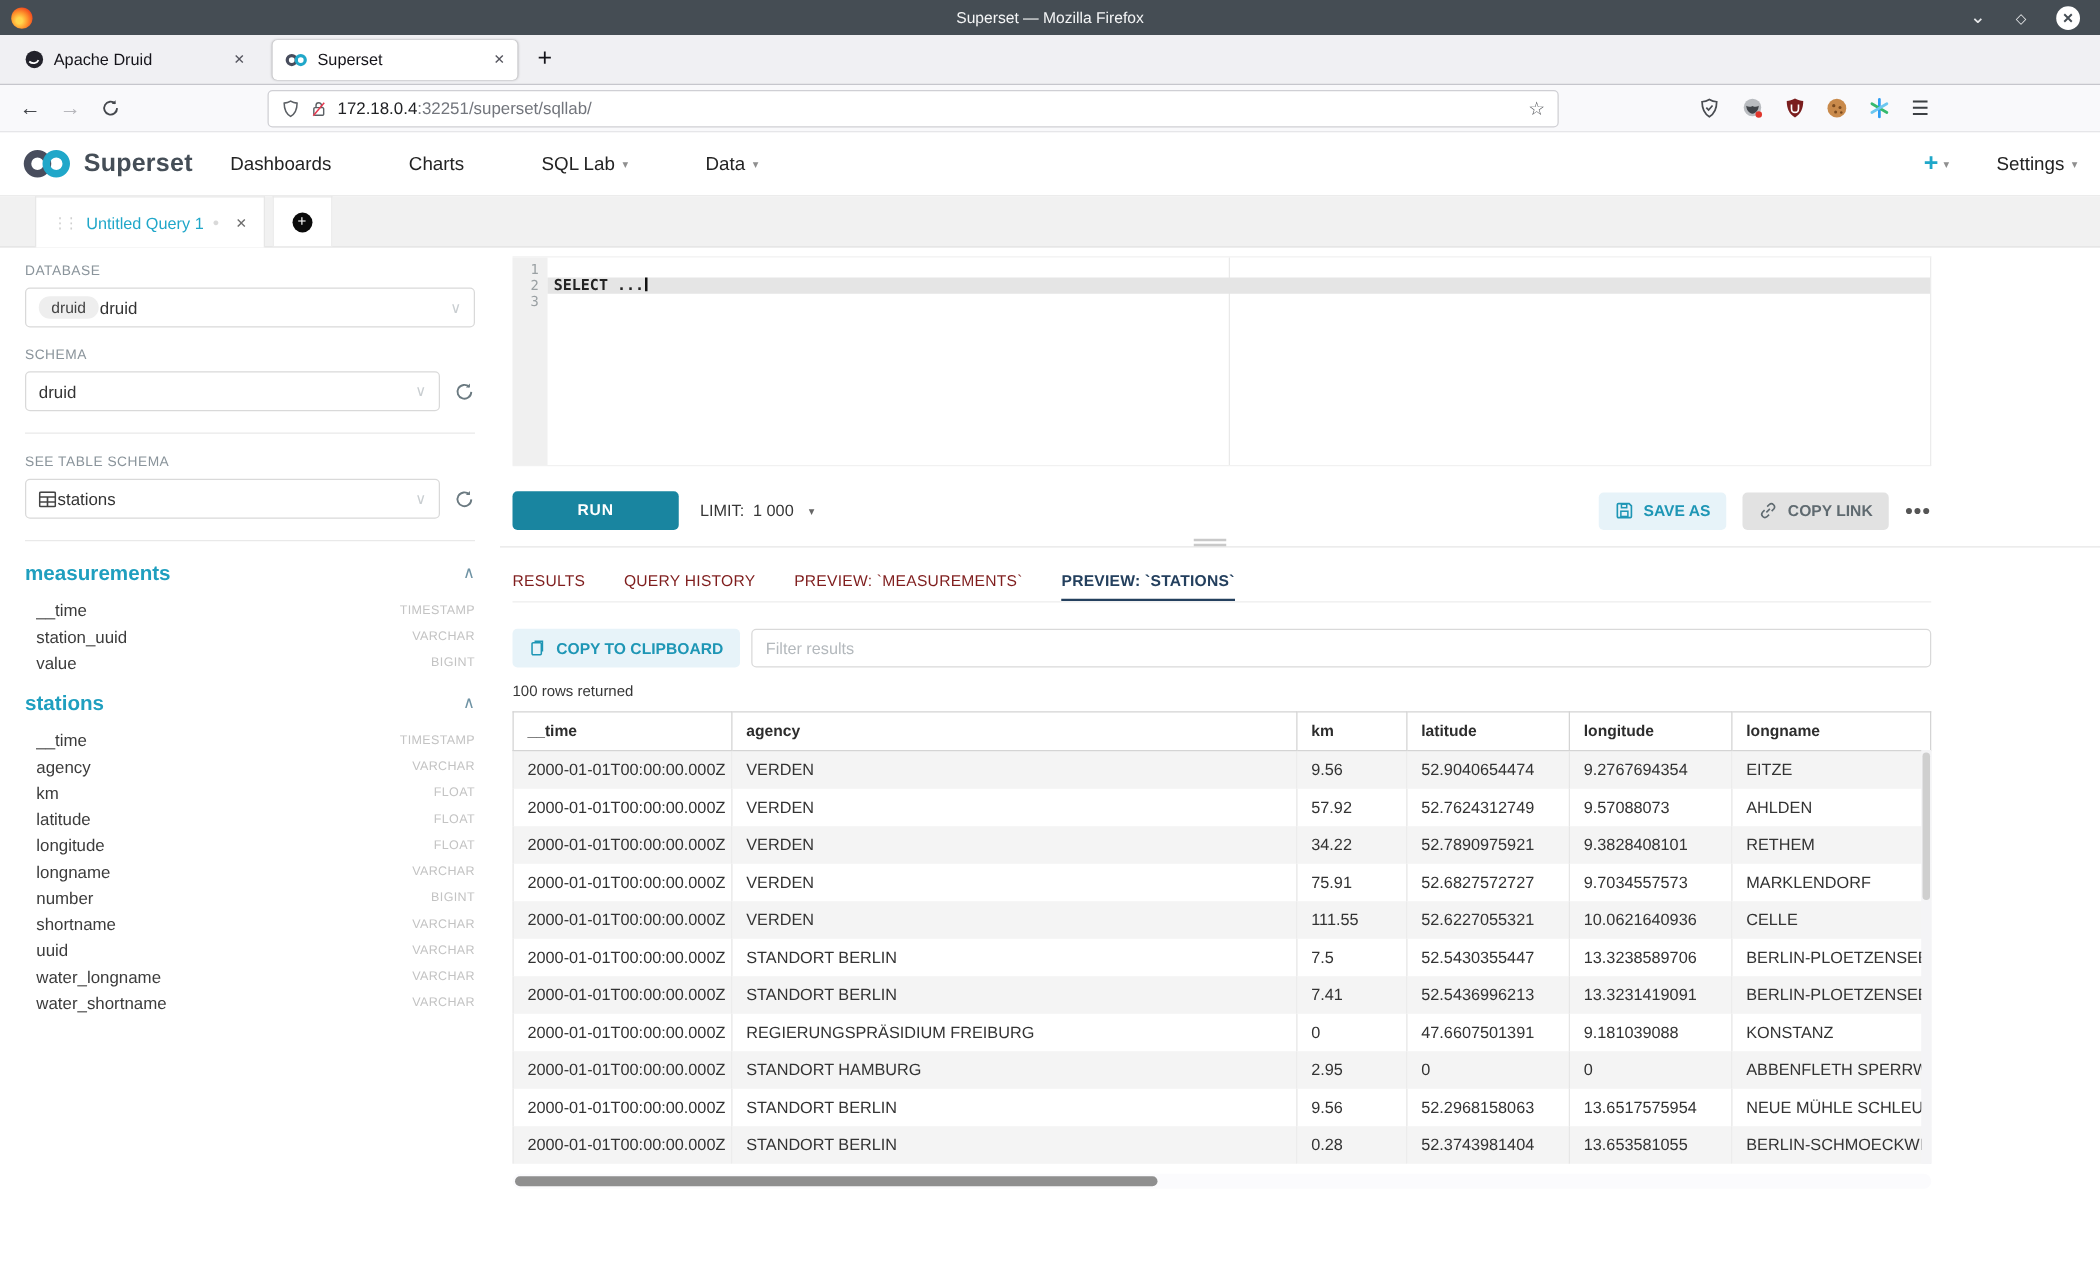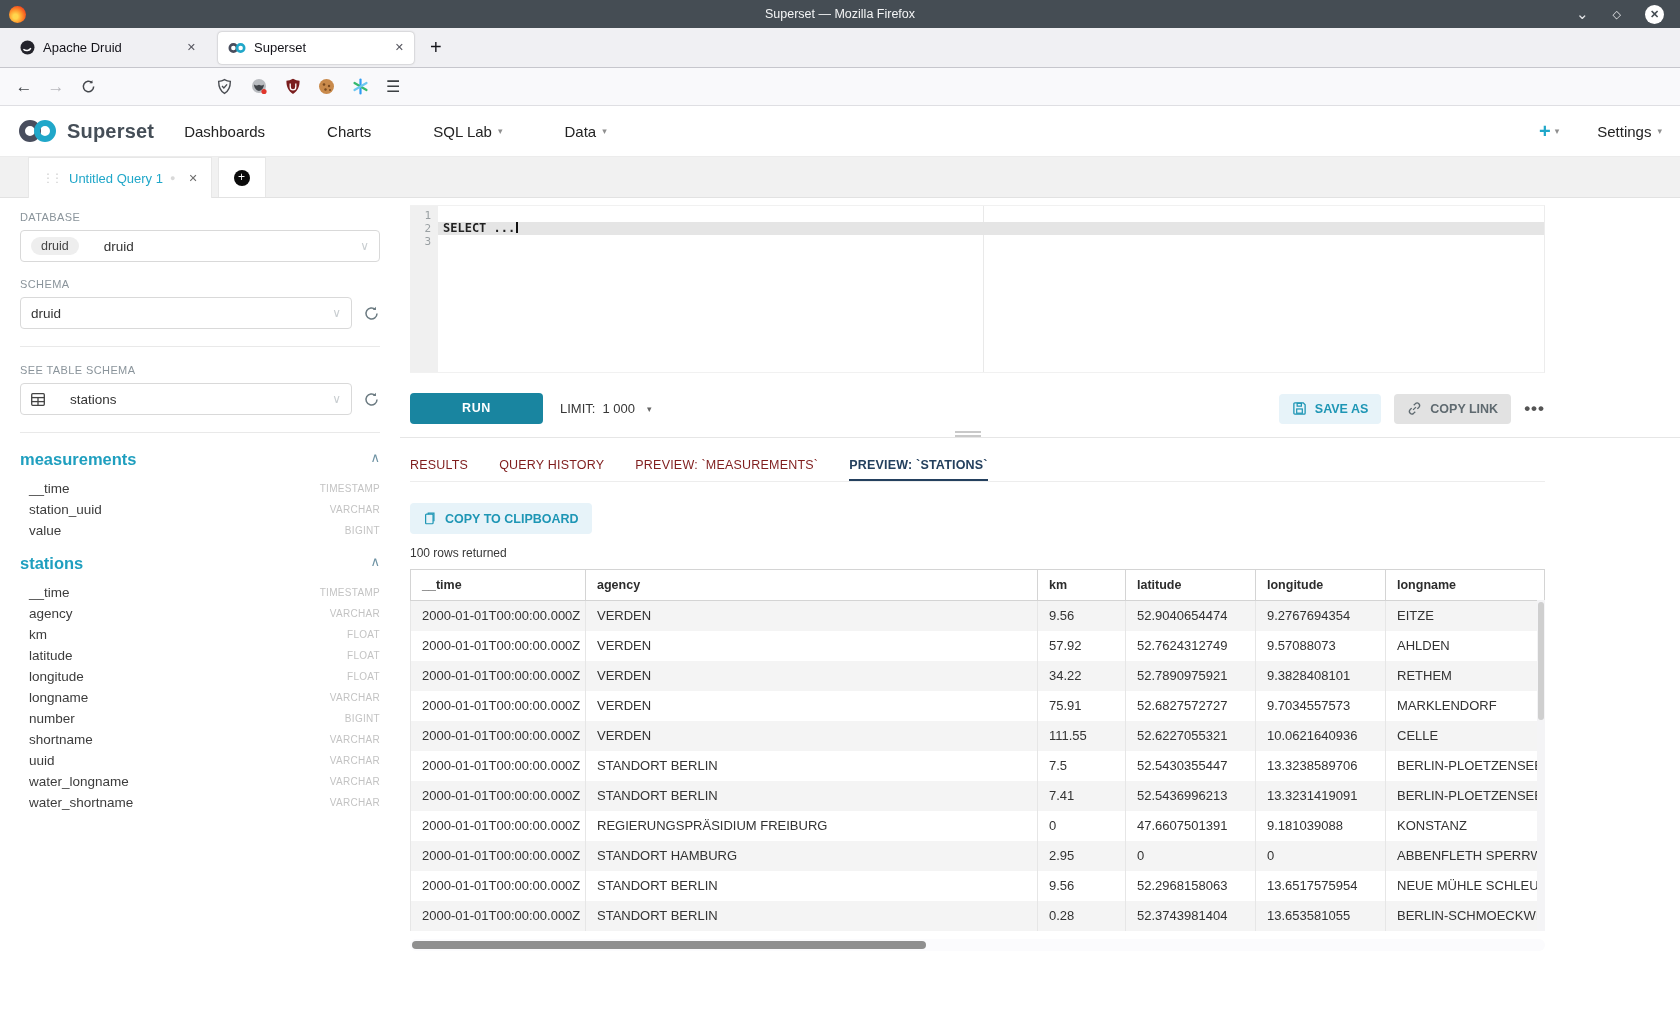--- a/index.html
+++ b/index.html
@@ -55,21 +55,21 @@
   .qdot{color:#d9d9d9;font-size:9px}
   .qclose{color:#6d6d6d;font-size:11px;margin-left:6px}
   .qplus{width:48px;background:#fff;border:1px solid #e7e7e7;border-bottom:none;margin-left:6px;display:flex;align-items:center;justify-content:center}
   .plus-circle{width:16px;height:16px;border-radius:50%;background:#0b0b0b;color:#fff;font-size:12px;line-height:15px;text-align:center}
 
   
   .main{display:flex;flex:1;min-height:0}
   .sidebar{width:400px;flex:none;padding:13px 20px 0 20px}
   .slabel{font-size:11px;color:#8a949b;letter-spacing:.4px;margin-bottom:7px}
   .selrow{display:flex;align-items:center;margin-bottom:16px}
-  .sel{height:32px;border:1px solid #d9d9d9;border-radius:4px;background:#fff;display:flex;align-items:center;padding:0 10px;flex:1;gap:25px}
+  .sel{height:32px;border:1px solid #d9d9d9;border-radius:4px;background:#fff;display:flex;align-items:center;padding:0 10px;flex:1;gap:1px}
   .sel .chev{margin-left:auto;color:#c9ced1;font-size:12px}
   .pill{background:#eeeeee;border-radius:11px;padding:2px 10px;font-size:12.5px;color:#444}
   .selval{font-size:13.5px;color:#333}
   .refresh{color:#6b7a81;margin-left:11px;flex:none;display:flex}
   .sdivider{border-top:1px solid #e9e9e9;margin:17px 0}
   .tsection{margin-bottom:13px}
   .thead2{display:flex;align-items:flex-start;margin-bottom:9px}
   .tname{color:#1f9fbf;font-size:16.5px;font-weight:700}
   .tchev{margin-left:auto;color:#6f93a4;font-size:13px}
   .colrow{display:flex;align-items:center;height:21px;padding-left:9px}
@@ -168,20 +168,32 @@
 
   <div class="toolbar">
     <span class="navarrow first">←</span>
     <span class="navarrow fwd">→</span>
     <span class="reload-icon">
       <svg width="15" height="15" viewBox="0 0 16 16">
           <path d="M13.5 8a5.5 5.5 0 1 1-1.6-3.9" fill="none" stroke="currentColor" stroke-width="1.6"></path>
           <path d="M12.2 1.2v3.3H8.9z" fill="currentColor"></path>
         </svg>
     </span>
+    <div class="urlbar">
+      <svg width="15" height="16" viewBox="0 0 16 16">
+          <path d="M8 1.5c2 1.2 4 1.6 5.5 1.7 0 5.1-1.6 8.9-5.5 11.3C4.1 12.1 2.5 8.3 2.5 3.2 4 3.1 6 2.7 8 1.5z" fill="none" stroke="#5b5f64" stroke-width="1.3"></path>
+        </svg>
+      <svg width="14" height="16" viewBox="0 0 16 16">
+          <rect x="3.5" y="7" width="9" height="7" rx="1" fill="none" stroke="#5b5f64" stroke-width="1.3"></rect>
+          <path d="M5.5 7V5a2.5 2.5 0 0 1 5 0v2" fill="none" stroke="#5b5f64" stroke-width="1.3"></path>
+          <line x1="3" y1="14.5" x2="13" y2="2.5" stroke="#e53950" stroke-width="1.4"></line>
+        </svg>
+      <span class="url-text"><span>172.18.0.4</span><span class="url-rest">:32251/superset/sqllab/</span></span>
+      <span class="url-star">☆</span>
+    </div>
     <div class="ext-icons">
       <svg width="17" height="17" viewBox="0 0 16 16">
           <path d="M8 1.5c2 1.2 4 1.6 5.5 1.7 0 5.1-1.6 8.9-5.5 11.3C4.1 12.1 2.5 8.3 2.5 3.2 4 3.1 6 2.7 8 1.5z" fill="none" stroke="#4a4d52" stroke-width="1.3"></path>
           <path d="M5.7 7.6 7.4 9.4l3-3.4" fill="none" stroke="#4a4d52" stroke-width="1.3"></path>
         </svg>
       <svg width="18" height="17" viewBox="0 0 18 17">
           <circle cx="9" cy="8" r="7" fill="#b9bcc0"></circle>
           <path d="M4 6.5c1.6 1.2 3.2 1.2 5 .2 1.8 1 3.4 1 5-.2-.2 3.4-2 5.8-5 6.5-3-.7-4.8-3.1-5-6.5z" fill="#3f4348"></path>
           <circle cx="14" cy="13.5" r="2.6" fill="#e0352b"></circle>
         </svg>
@@ -432,20 +444,21 @@
         </div>
 
       <div class="copyrow">
         <div class="btn-light copyclip">
           <svg width="14" height="15" viewBox="0 0 16 16">
               <rect x="3" y="3" width="8.5" height="11" rx="1" fill="none" stroke="currentColor" stroke-width="1.4"></rect>
               <path d="M6 3V1.8h6.5V11" fill="none" stroke="currentColor" stroke-width="1.4"></path>
             </svg>
           <span>COPY TO CLIPBOARD</span>
         </div>
+        <input class="filter" type="text" placeholder="Filter results" style="">
       </div>
 
       <div class="rowcount">100 rows returned</div>
 
       <div class="tablewrap">
         <table>
           <colgroup>
               <col style="width:175px">
               <col style="width:452px">
               <col style="width:88px">

